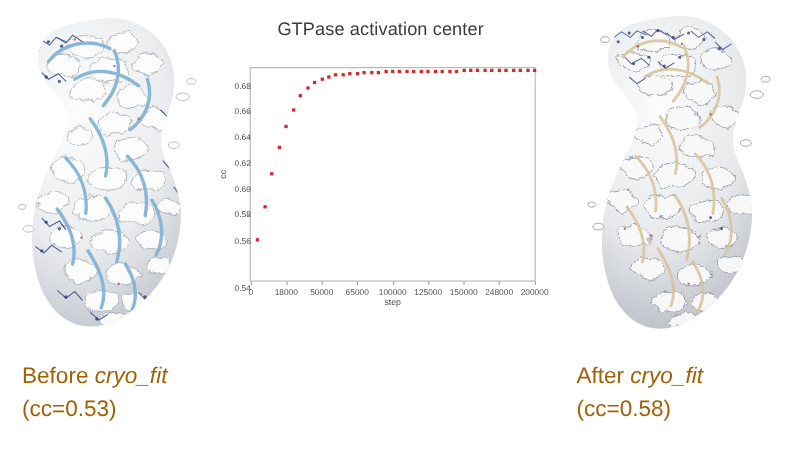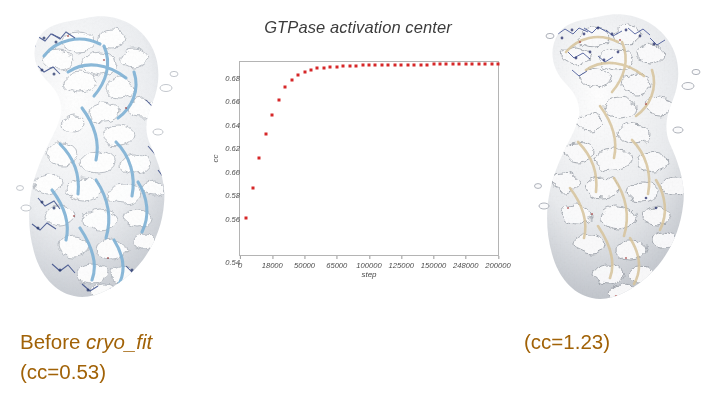--- a/index.html
+++ b/index.html
@@ -21,25 +21,24 @@
     position: absolute;
     overflow: hidden;
   }
   #mol-before { left: 8px;  top: 12px; width: 190px; height: 302px; }
   #mol-after  { left: 528px; top: 12px; width: 186px; height: 302px; }
   .mol-panel svg { display: block; width: 100%; height: 100%; }
 
   
   #chart-figure {
     position: absolute;
-    left: 208px;
+    left: 196px;
     top: 8px;
     width: 300px;
     height: 292px;
-    font-style: italic;
   }
   #chart-title {
     position: absolute;
     left: 0; top: 10px;
     width: 300px;
     text-align: center;
     font-size: 16.5px;
     color: #3c3c3c;
     letter-spacing: .1px;
     white-space: nowrap;
@@ -456,14 +455,15 @@
     </g>
   </svg>
 </div>
 
 <div class="caption" id="caption-before">
   <span><span>Before </span><em>cryo_fit</em></span>
   <span class="line2">(cc=0.53)</span>
 </div>
 
 <div class="caption" id="caption-after">
-  <span class="line2">(cc=1.23)</span>
+  <span><span>After </span><em>cryo_fit</em></span>
+  <span class="line2">(cc=0.58)</span>
 </div>
 
 </body></html>

